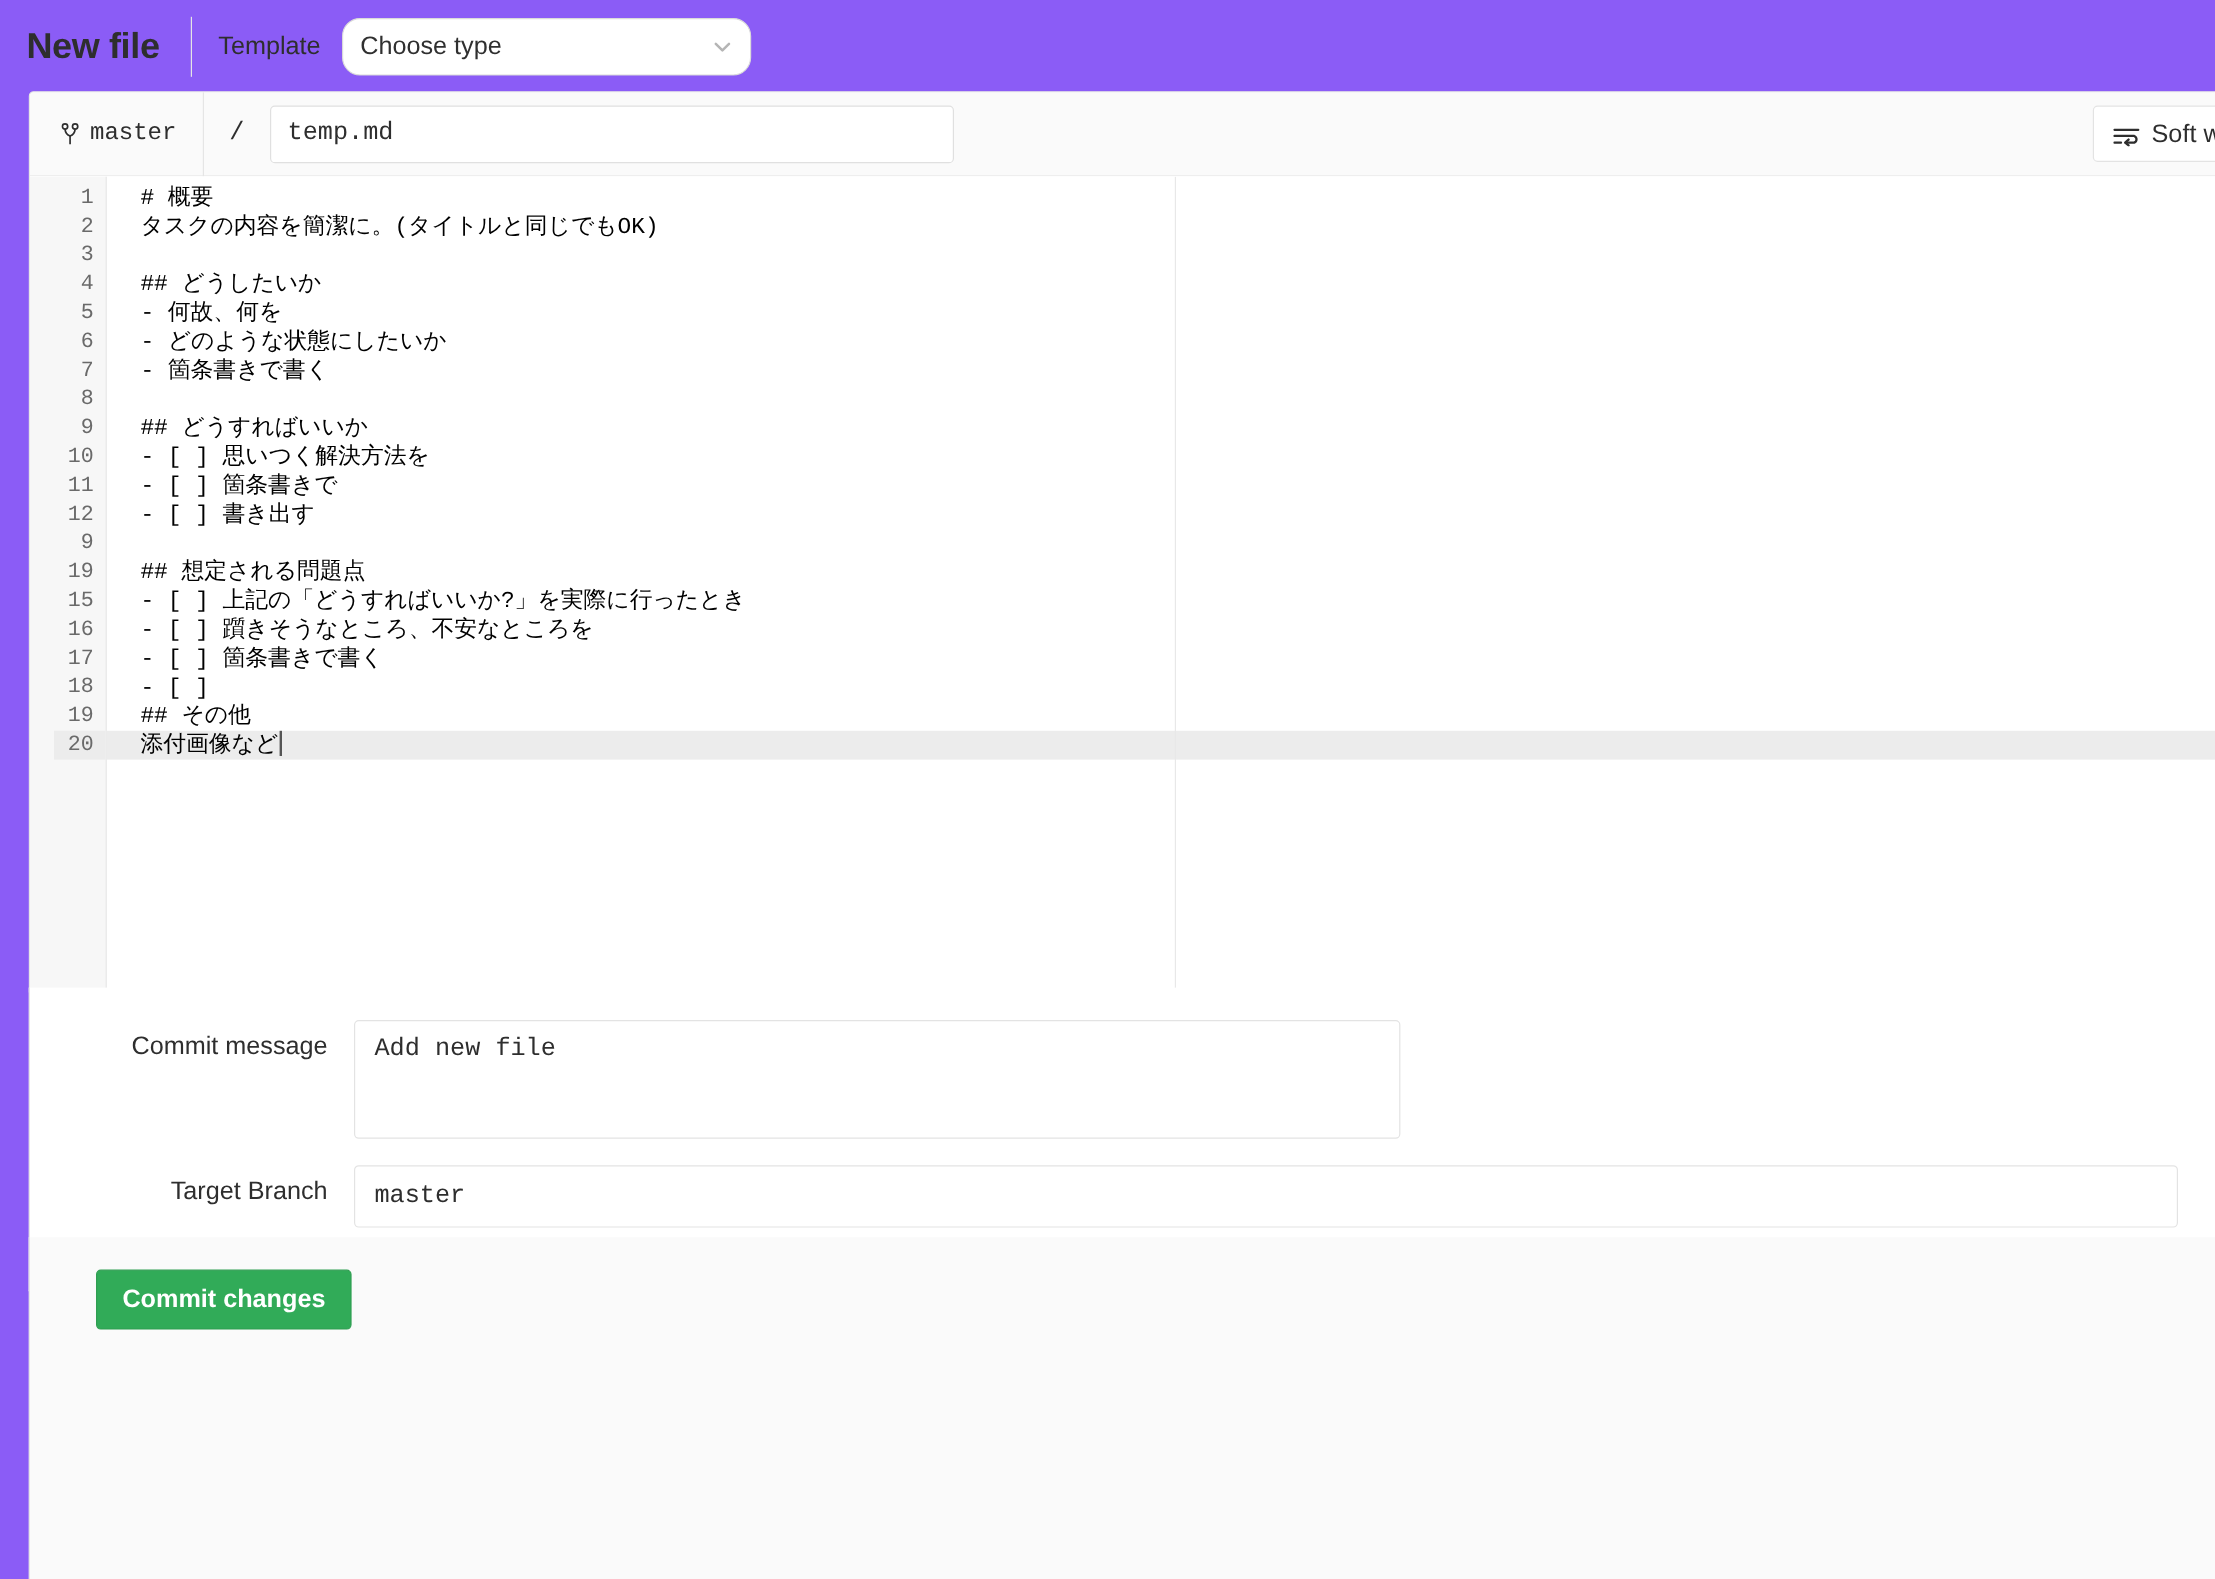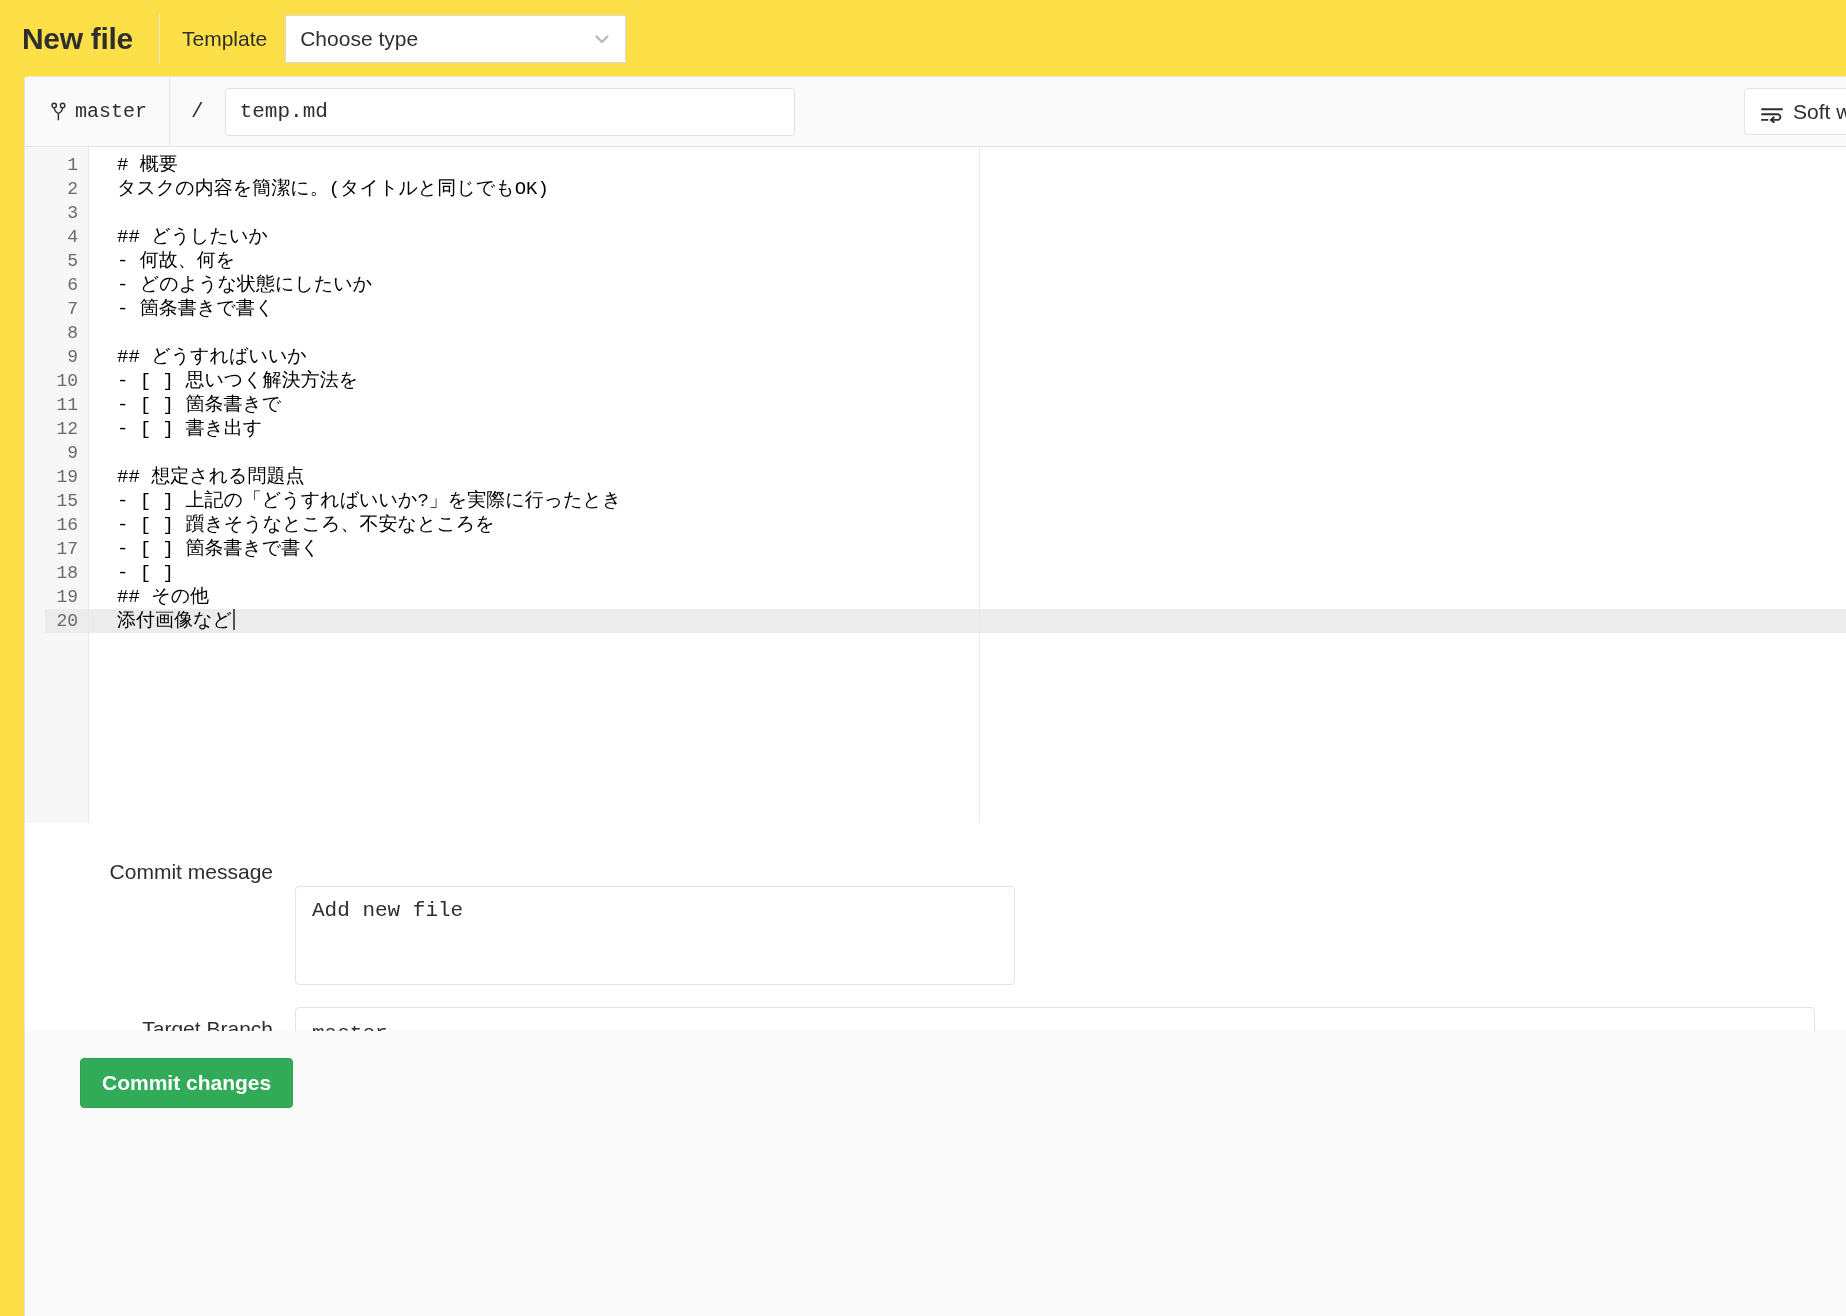--- a/index.html
+++ b/index.html
@@ -10,21 +10,21 @@
     height: 1316px;
     background: #ffffff;
     font-family: "Liberation Sans", sans-serif;
     overflow: hidden;
   }
 
   .page {
     position: relative;
     width: 1846px;
     height: 1316px;
-    background: #fde047;
+    background: #8b5cf6;
   }
 
   
   .header-row {
     display: flex;
     align-items: center;
     height: 78px;
     padding-left: 22px;
   }
   .page-title {
@@ -44,21 +44,21 @@
     font-size: 21px;
     color: #2e2e2e;
     white-space: nowrap;
     margin-right: 18px;
   }
   .template-select {
     position: relative;
     width: 341px;
     height: 48px;
     border: 1px solid #dadada;
-    border-radius: 0;
+    border-radius: 15px;
     background: #ffffff;
     display: flex;
     align-items: center;
     padding: 0 14px;
   }
   .template-select .sel-text {
     font-size: 21px;
     color: #303030;
     white-space: nowrap;
   }
@@ -229,32 +229,31 @@
     width: 270px;
     flex: none;
     text-align: right;
     padding-right: 22px;
     padding-top: 10px;
     font-size: 21px;
     color: #2e2e2e;
     white-space: nowrap;
   }
   .commit-textarea {
-    width: 720px;
+    width: 872px;
     height: 99px;
     border: 1px solid #e3e3e3;
     border-radius: 4px;
     background: #ffffff;
     padding: 12px 16px;
     font-family: "Liberation Mono", monospace;
     font-size: 21px;
     color: #2e2e2e;
     white-space: pre;
     overflow: hidden;
-    margin-top: 36px;
   }
   .branch-input {
     width: 1520px;
     height: 52px;
     border: 1px solid #e3e3e3;
     border-radius: 4px;
     background: #ffffff;
     padding: 0 16px;
     display: flex;
     align-items: center;

